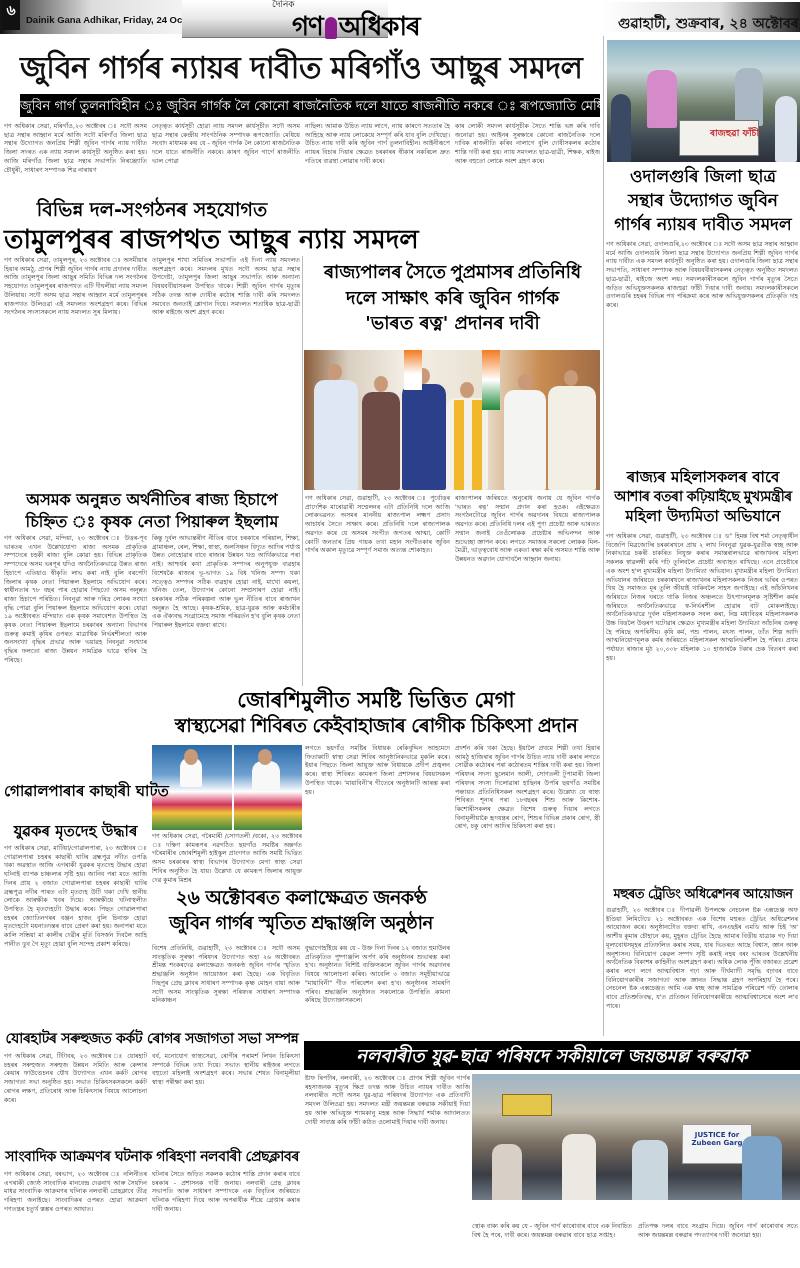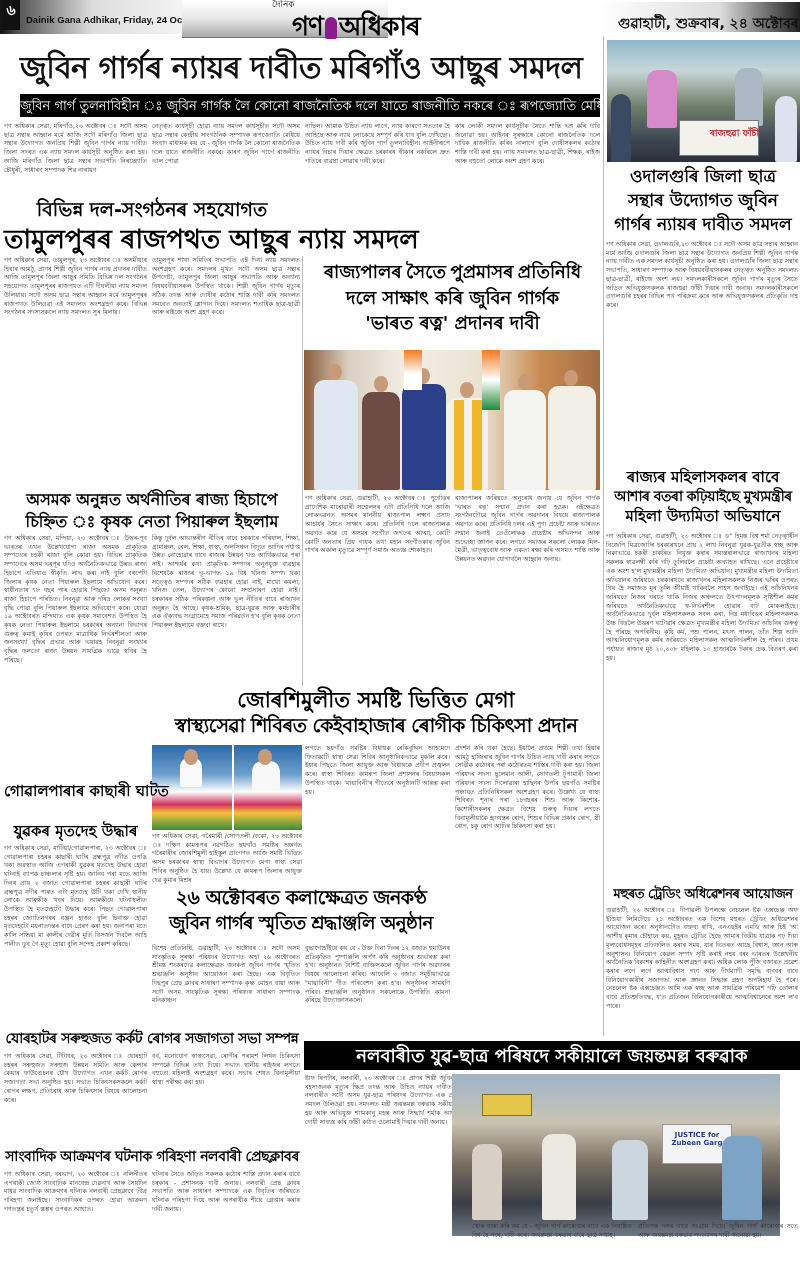--- a/index.html
+++ b/index.html
@@ -20,21 +20,21 @@
 .col { font-size: 6.2px; line-height: 8.7px; color: #333; text-align: justify; overflow: hidden; }
 .hl { font-weight: bold; text-align: center; color: #000; line-height: 1.2; }
 .photo { overflow: hidden; }
 .ph-protest { background: linear-gradient(180deg,#8fb7c9 0%,#c7d7d9 25%,#6f7e68 55%,#3f4a55 80%,#2b3038 100%); }
 .ph-gov { background: linear-gradient(90deg,#8a5c3a 0%,#d9cfc0 15%,#f4efe6 35%,#e9e2d2 60%,#c98b52 80%,#a06c45 100%); }
 .ph-stage { background: linear-gradient(180deg,#2c6aa8 0%,#6ea0cf 35%,#ffffff 55%,#d4345c 70%,#f3c33b 80%,#3d8a3e 100%); }
 .ph-rally { background: linear-gradient(180deg,#9eb5c7 0%,#c9c3b4 30%,#7a6f62 55%,#3a3d45 80%,#6f7a86 100%); }
 .person { position: absolute; border-radius: 10px 10px 2px 2px; }
 .head { position: absolute; width: 14px; height: 16px; border-radius: 50%; background: #c89a78; }
 .vrule { width: 1px; background: #bbb; }
-.banner-black { background: #000; color: #fff; text-align: center; font-weight: bold; white-space: nowrap; overflow: hidden; }
+.banner-black { background: #000; color: #fff; text-align: center; font-weight: bold; white-space: nowrap; overflow: hidden; font-style: italic; }
 </style>
 </head>
 <body>
 
 <div class="abs masthead-left"></div>
 <div class="abs page-num">৬</div>
 <div class="abs dateline-en">Dainik Gana Adhikar, Friday, 24 October, 2025</div>
 <div class="abs logo-box"></div>
 <div class="abs logo-small" style="left:272px;top:-3px;font-size:9px;">দৈনিক</div>
 <div class="abs logo-text" style="left:292px;top:6px;">
@@ -127,21 +127,21 @@
 
 <div class="abs hl" style="left:606px;top:886px;width:194px;font-size:13px;white-space:nowrap;letter-spacing:-0.5px;">মহুৰত ট্ৰেডিং অধিৱেশনৰ আয়োজন</div>
 <div class="abs col" style="left:606px;top:906px;width:192px;height:126px;">গুৱাহাটী, ২৩ অক্টোবৰ ঃ দীপাৱলী উপলক্ষে নেচনেল ষ্টক এক্সচেঞ্জ অফ ইণ্ডিয়া লিমিটেডে ২১ অক্টোবৰত এক বিশেষ মহুৰত ট্ৰেডিং অধিৱেশনৰ আয়োজন কৰে। অনুষ্ঠানটোত বক্তব্য ৰাখি, এনএছইৰ এমডি আৰু চিই 'অ' আশীষ কুমাৰ চৌহানে কয়, মুহূৰত ট্ৰেডিং হৈছে আমাৰ বিত্তীয় যাত্ৰাক গঢ় দিয়া মূল্যবোধসমূহৰ প্ৰতিফলিত কৰাৰ সময়, যাৰ ভিতৰত আছে বিশ্বাস, জ্ঞান আৰু অনুশাসন। বিনিয়োগ কেৱল সম্পদ সৃষ্টি কৰাই নহয় বৰং ভাৰতৰ উল্লেখনীয় অৰ্থনৈতিক বিকাশৰ কাহিনীত অংশগ্ৰহণ কৰা। অধিক লোক পুঁজি বজাৰত প্ৰৱেশ কৰাৰ লগে লগে আত্মবিশ্বাস গঢ়া আৰু দীৰ্ঘম্যাদী সমৃদ্ধি বঢ়াবৰ বাবে বিনিয়োগকাৰীৰ সজাগতা আৰু জ্ঞানত সিদ্ধান্ত গ্ৰহণ অপৰিহাৰ্য হৈ পৰে। নেচনেল ষ্টক এক্সচেঞ্জত আমি এক স্বচ্ছ আৰু সামগ্ৰিক পৰিৱেশ গঢ়ি তোলাৰ বাবে প্ৰতিশ্ৰুতিবদ্ধ, য'ত প্ৰতিজন বিনিয়োগকাৰীয়ে আত্মবিশ্বাসেৰে অংশ ল'ব পাৰে।</div>
 
 <div class="abs hl" style="left:4px;top:1030px;width:296px;font-size:14px;white-space:nowrap;letter-spacing:-0.3px;">যোৰহাটৰ সৰুহুজত কৰ্কট ৰোগৰ সজাগতা সভা সম্পন্ন</div>
 <div class="abs col" style="left:4px;top:1052px;width:143px;height:90px;">গণ অধিকাৰ সেৱা, টিটাবৰ, ২৩ অক্টোবৰ ঃ যোৰহাট চহৰৰ সৰুহুজত সৰুহুজ উন্নয়ন সমিতি আৰু কেন্সাৰ কেয়াৰ ফাউণ্ডেচনৰ যৌথ উদ্যোগত এখন কৰ্কট ৰোগৰ সজাগতা সভা অনুষ্ঠিত হয়। সভাত চিকিৎসকসকলে কৰ্কট ৰোগৰ লক্ষণ, প্ৰতিৰোধ আৰু চিকিৎসাৰ বিষয়ে আলোচনা কৰে।</div>
 <div class="abs col" style="left:152px;top:1052px;width:148px;height:90px;">বৰ্ব, মনোযোগ স্বাস্থ্যসেৱা, ৰোগীৰ পৰামৰ্শ লিখন চিকিৎসা সম্পৰ্কে বিভিন্ন তথ্য দিয়ে। সভাত স্থানীয় ৰাইজৰ লগতে বহুতো মহিলাই অংশগ্ৰহণ কৰে। সভাৰ শেষত বিনামূলীয়া স্বাস্থ্য পৰীক্ষা কৰা হয়।</div>
 
 <div class="abs banner-black" style="left:304px;top:1041px;width:496px;height:29px;font-size:18px;line-height:29px;">নলবাৰীত যুৱ-ছাত্ৰ পৰিষদে সকীয়ালে জয়ন্তমল্ল বৰুৱাক</div>
 <div class="abs col" style="left:305px;top:1074px;width:165px;height:190px;">ষ্টাফ ৰিপৰ্টাৰ, নলবাৰী, ২৩ অক্টোবৰ ঃ প্ৰাণৰ শিল্পী জুবিন গাৰ্গৰ ৰহস্যজনক মৃত্যুৰ ক্ষিপ্ৰ তদন্ত আৰু উচিত ন্যায়ৰ দাবীত আজি নলবাৰীত সদৌ অসম যুৱ-ছাত্ৰ পৰিষদৰ উদ্যোগত এক প্ৰতিবাদী সমদল উলিওৱা হয়। সমদলত মন্ত্ৰী জয়ন্তমল্ল বৰুৱাক সকীয়াই দিয়া হয় আৰু অভিযুক্ত শ্যামকানু মহন্ত আৰু সিদ্ধাৰ্থ শৰ্মাক আদালতত দোষী সাব্যস্ত কৰি ফাঁচী কাঠত ওলোমাই দিয়াৰ দাবী জনায়।</div>
-<div class="abs photo ph-rally" style="left:452px;top:1074px;width:328px;height:162px;">
+<div class="abs photo ph-rally" style="left:472px;top:1074px;width:328px;height:126px;">
   <div style="position:absolute;left:30px;top:20px;width:50px;height:22px;background:#e3c64a;border:1px solid #8a6d1d;"></div>
   <div class="person" style="left:20px;top:70px;width:30px;height:76px;background:#d8d0c6;"></div>
   <div class="person" style="left:90px;top:60px;width:34px;height:86px;background:#ece8e2;"></div>
   <div class="person" style="left:160px;top:66px;width:36px;height:80px;background:#cbd7de;"></div>
   <div style="position:absolute;left:210px;top:50px;width:70px;height:40px;background:#f4f4f4;border:1px solid #999;font-size:7px;color:#1f3c8a;font-weight:bold;text-align:center;padding-top:6px;">JUSTICE for Zubeen Garg</div>
   <div class="person" style="left:270px;top:62px;width:40px;height:84px;background:#7da3c7;"></div>
 </div>
 <div class="abs col" style="left:472px;top:1222px;width:160px;height:44px;">স্থোক বাক্য কৰি কয় যে - জুবিন গাৰ্গ কাৰোবাৰ বাবে এক নিবাচিত বিশ্ব হৈ পৰে, দাবী কৰে। জয়ন্তমল্ল বৰুৱাৰ বাবে ছাত্ৰ সপ্তাহ।</div>
 <div class="abs col" style="left:638px;top:1222px;width:160px;height:44px;">প্ৰতিপক্ষ দলৰ বাবে সংগ্ৰাম দিয়ে। জুবিন গাৰ্গ কাৰোবাৰ সতে আৰু জয়ন্তমল্ল বৰুৱাৰ পদত্যাগৰ দাবী জনোৱা হয়।</div>
 

